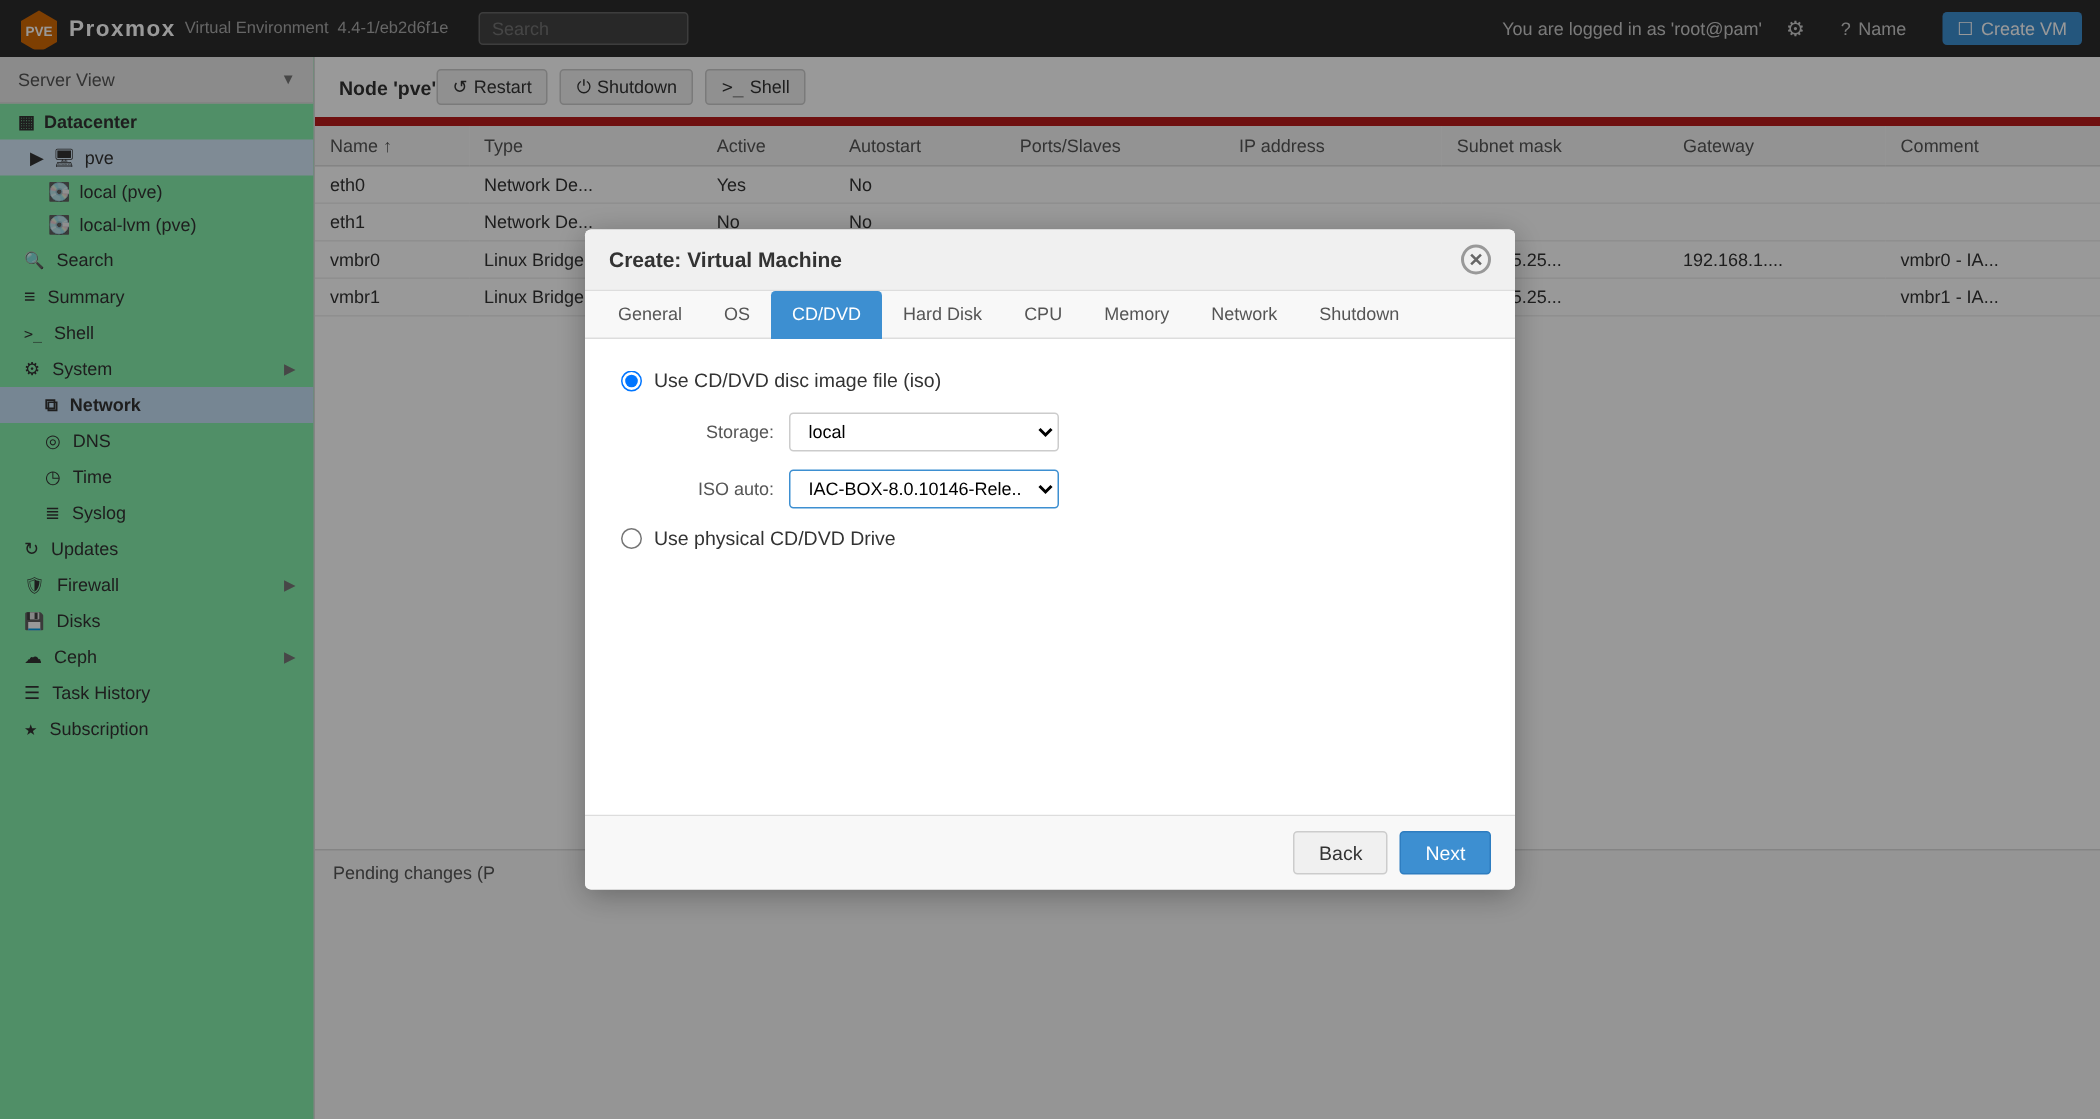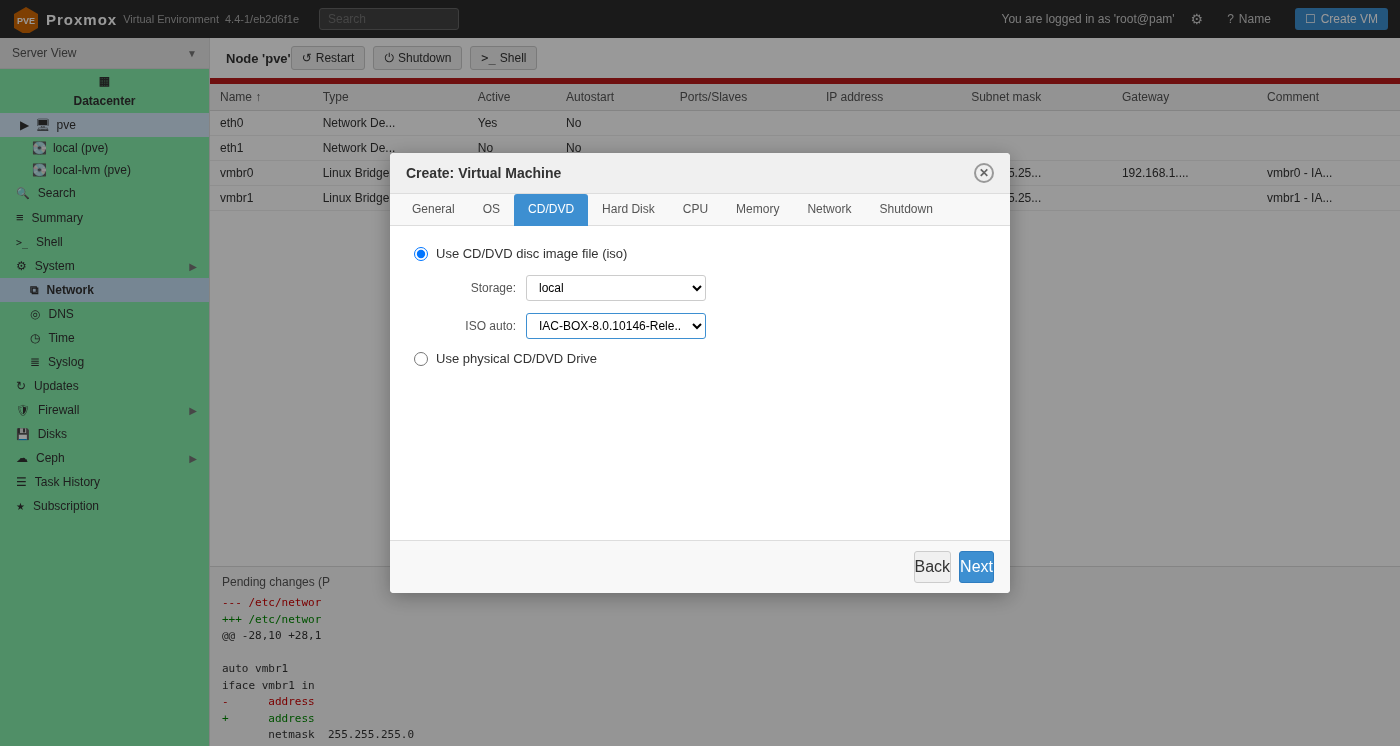--- a/index.html
+++ b/index.html
@@ -33,21 +33,21 @@
 
     
     .sidebar { width: 210px; background: #86efac; border-right: 1px solid #ddd; overflow-y: auto; }
     .server-view-header {
       display: flex; align-items: center; justify-content: space-between;
       padding: 8px 12px; background: #e8e8e8; border-bottom: 1px solid #ddd;
       font-size: 12px; color: #555; cursor: pointer;
     }
     .datacenter-item {
       display: flex; align-items: center; gap: 6px; padding: 5px 12px;
-      font-weight: bold; font-size: 12px; color: #333; flex-direction: column;
+      font-weight: bold; font-size: 12px; color: #333;
     }
     .pve-item {
       display: flex; align-items: center; gap: 6px; padding: 5px 12px 5px 20px;
       font-size: 12px; color: #333; cursor: pointer; background: #d4e8f8;
     }
     .storage-item {
       display: flex; align-items: center; gap: 6px; padding: 4px 12px 4px 32px;
       font-size: 12px; color: #333; cursor: pointer;
     }
 
@@ -172,21 +172,21 @@
     }
     .form-select.highlighted { border-color: #3d8fd1; }
 
     
     .modal-footer {
       display: flex; justify-content: flex-end; gap: 8px;
       padding: 10px 16px; border-top: 1px solid #ddd; background: #f8f8f8;
       border-radius: 0 0 4px 4px;
     }
     .footer-btn {
-      padding: 6px 0; border-radius: 3px; font-size: 16px; cursor: pointer;
+      padding: 6px 16px; border-radius: 3px; font-size: 13px; cursor: pointer;
       border: 1px solid #ccc;
     }
     .footer-btn.secondary { background: #f0f0f0; color: #333; }
     .footer-btn.primary { background: #3d8fd1; color: #fff; border-color: #2e7dc0; }
 
     
     .icon-search::before { content: "🔍"; font-size: 11px; }
     .icon-summary::before { content: "≡"; font-size: 13px; }
     .icon-shell::before { content: ">_"; font-size: 10px; font-family: monospace; }
     .icon-system::before { content: "⚙"; }
@@ -404,30 +404,20 @@
               <td>255.255.25...</td>
               <td></td>
               <td>vmbr1 - IA...</td>
             </tr>
           </tbody>
       </table>
     </div>
 
     <div class="pending-section">
       <div class="pending-title">Pending changes (P</div>
-      <div class="pending-code" id="pending-code-block"><span class="diff-minus">--- /etc/networ
-</span><span class="diff-plus">+++ /etc/networ
-</span><span>@@ -28,10 +28,1
-</span><span>
-</span><span>auto vmbr1
-</span><span>iface vmbr1 in
-</span><span class="diff-minus">-      address
-</span><span class="diff-plus">+      address
-</span><span>       netmask  255.255.255.0
-</span></div>
     </div>
   </div>
 </div>
 
 <div class="modal-overlay">
   <div class="modal">
     <div class="modal-header">
       <span class="modal-title">Create: Virtual Machine</span>
       <div class="modal-close">✕</div>
     </div>

